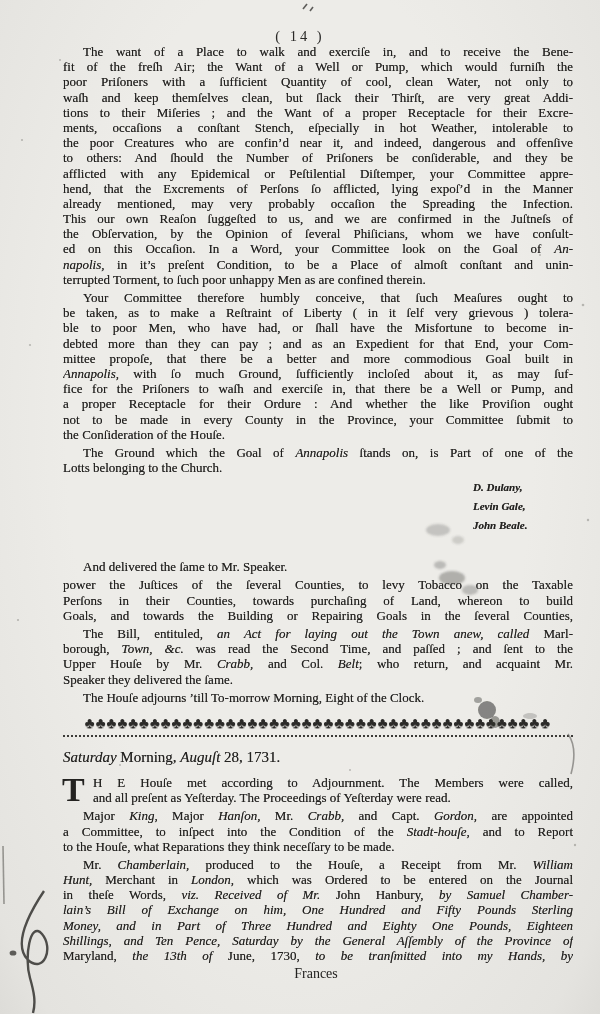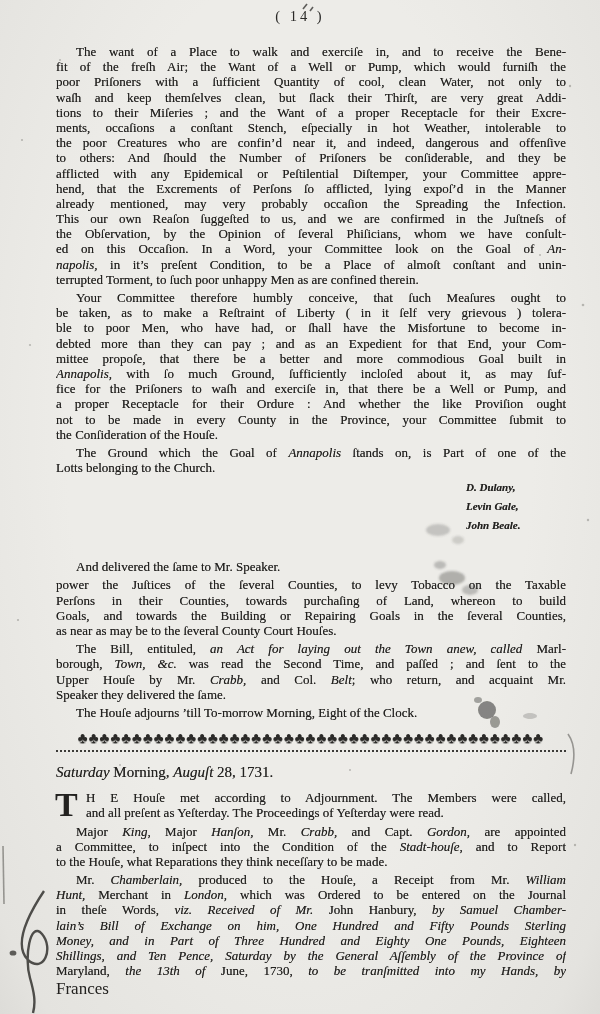--- a/index.html
+++ b/index.html
@@ -4,25 +4,25 @@
 <title>Journal Page 14</title>
 <style>
   html,body{margin:0;padding:0;background:#777;}
   .page{
     position:relative;width:600px;height:1014px;overflow:hidden;
     background:radial-gradient(ellipse at 50% 42%, #edecE8 55%, #e4e3df 92%, #dddcd8 100%);
     color:#232220;
     font-family:"Liberation Serif","DejaVu Serif",serif;
   }
   .pageno{
-    padding-top:8px;text-align:center;font-size:14.5px;letter-spacing:3px;
+    padding-top:28px;text-align:center;font-size:14.5px;letter-spacing:3px;
     color:#2a2927;
   }
   .body{
-    position:absolute;left:56px;top:44px;width:510px;
+    position:absolute;left:63px;top:44px;width:510px;
     font-size:13px;
   }
   .para{margin:0 0 3px 0;}
   .line{
     height:15.2px;line-height:15.2px;white-space:nowrap;overflow:hidden;
     text-align:justify;text-align-last:justify;-moz-text-align-last:justify;
     text-shadow:0 0 .45px rgba(35,34,32,.65);
   }
   .line.ind{padding-left:20px;}
   .line.noj{text-align-last:left;-moz-text-align-last:left;}
@@ -41,21 +41,21 @@
   }
   .heading{
     text-align:left;font-size:15px;margin:0 0 9px 0;
     text-shadow:0 0 .45px rgba(35,34,32,.6);
   }
   .dcpara{position:relative;padding-left:30px;margin:0 0 3px 0;}
   .dropcap{
     position:absolute;left:-1px;top:0;font-size:34px;line-height:29px;
     font-weight:bold;letter-spacing:0;color:#232220;
   }
-  .catchword{text-align:left;padding-right:4px;font-size:17px;height:15.2px;line-height:15.2px;}
+  .catchword{text-align:center;padding-right:4px;font-size:14px;height:15.2px;line-height:15.2px;}
   .artifacts{position:absolute;left:0;top:0;pointer-events:none;}
 </style>
 </head>
 <body>
 
 <div class="page">
   <div class="pageno">( 14 )</div>
 
   <section class="body">
     <div class="para">
@@ -99,21 +99,20 @@
       <div class="sig">John Beale.</div>
     </div>
 
     <div class="para p4gap">
         <div class="line ind noj"><span>And delivered the ſame to Mr. Speaker.</span></div>
       </div>
     <div class="para">
         <div class="line"><span>power the Juſtices of the ſeveral Counties, to levy Tobacco on the Taxable</span></div>
         <div class="line"><span>Perſons in their Counties, towards purchaſing of Land, whereon to build</span></div>
         <div class="line"><span>Goals, and towards the Building or Repairing Goals in the ſeveral Counties,</span></div>
-        <div class="line noj"><span>as near as may be to the ſeveral County Court Houſes.</span></div>
       </div>
     <div class="para">
         <div class="line ind"><span>The Bill, entituled, </span><span class="it">an Act for laying out the Town anew, called</span><span> Marl-</span></div>
         <div class="line"><span>borough, </span><span class="it">Town, &amp;c.</span><span> was read the Second Time, and paſſed ; and ſent to the</span></div>
         <div class="line"><span>Upper Houſe by Mr. </span><span class="it">Crabb,</span><span> and Col. </span><span class="it">Belt</span><span>; who return, and acquaint Mr.</span></div>
         <div class="line noj"><span>Speaker they delivered the ſame.</span></div>
       </div>
     <div class="para">
         <div class="line ind noj"><span>The Houſe adjourns ’till To-morrow Morning, Eight of the Clock.</span></div>
       </div>

